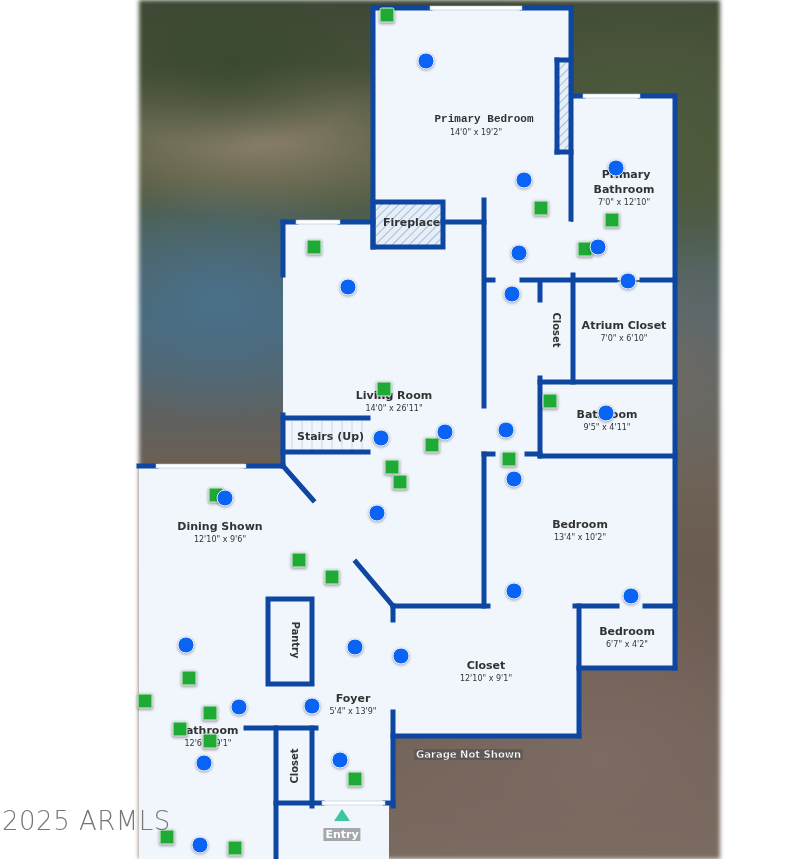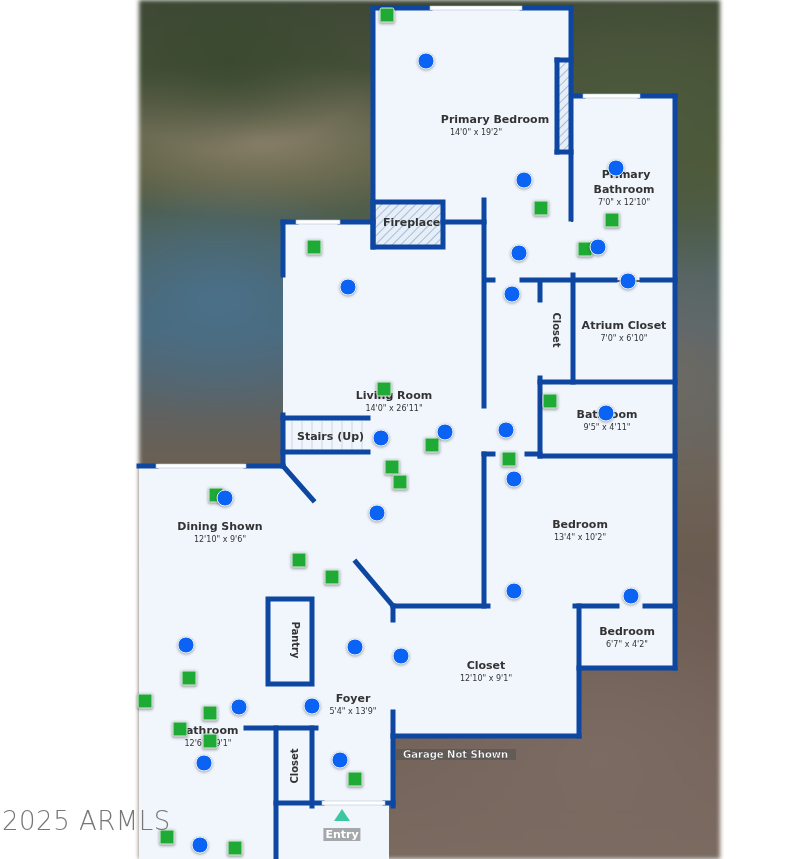--- a/index.html
+++ b/index.html
@@ -16,21 +16,21 @@
     filter: blur(2px);
   }
   #plan { position:absolute; left:0; top:0; width:800px; height:859px; }
   .room-name { position:absolute; font-weight:bold; font-size:11px; color:#333; text-align:center; white-space:nowrap; transform:translateX(-50%); }
   .room-dim { position:absolute; font-size:8px; color:#333; text-align:center; white-space:nowrap; transform:translateX(-50%); }
   .vlabel { position:absolute; font-weight:bold; font-size:10px; color:#333; transform:translate(-50%,-50%) rotate(90deg); white-space:nowrap; }
   .plain { position:absolute; font-weight:bold; font-size:11px; color:#333; white-space:nowrap; }
   .marker-dot { position:absolute; width:15px; height:15px; border-radius:50%; background:#0a63f2; border:1px solid #eaf2ff; box-shadow:0 1px 3px rgba(0,0,0,0.35); transform:translate(-50%,-50%); cursor:pointer; }
   .marker-sq { position:absolute; width:13px; height:13px; border-radius:2px; background:#1faa36; border:1px solid #d8f0dc; box-shadow:0 1px 3px rgba(0,0,0,0.35); transform:translate(-50%,-50%); cursor:pointer; }
   #copyright { position:absolute; left:2px; top:806px; font-size:26px; color:#777; font-family:"DejaVu Sans", sans-serif; font-weight:200; letter-spacing:0.5px; }
-  #garage { position:absolute; left:395px; top:749px; font-size:10px; font-weight:bold; color:#fff; background:rgba(80,80,80,0.55); padding:0 8px; -webkit-text-stroke:0.3px #333; }
+  #garage { position:absolute; left:414px; top:749px; font-size:10px; font-weight:bold; color:#fff; background:rgba(80,80,80,0.55); padding:0 2px; -webkit-text-stroke:0.3px #333; }
   #entry-label { position:absolute; left:342px; top:828px; transform:translateX(-50%); font-size:11px; font-weight:bold; color:#fff; background:rgba(90,90,90,0.5); padding:0 2px; }
   #entry-arrow { position:absolute; left:334px; top:809px; width:0; height:0; border-left:8px solid transparent; border-right:8px solid transparent; border-bottom:12px solid #3cc7a0; }
 </style>
 </head>
 <body>
 
 <div id="photo"></div>
 
 <svg id="plan" viewBox="0 0 800 859" width="800" height="859">
   <defs>
@@ -140,21 +140,21 @@
   <g fill="#ffffff" stroke="#b7c4d4" stroke-width="0.6">
     <rect x="430" y="6" width="92" height="4"></rect>
     <rect x="583" y="94" width="57" height="4"></rect>
     <rect x="296" y="220" width="44" height="4"></rect>
     <rect x="156" y="464" width="90" height="4"></rect>
     <rect x="322" y="801" width="63" height="4"></rect>
   </g>
 </svg>
 
 <div id="labels">
-    <span class="room-name" style="left: 495px; top: 113px;">Primary Bedroom</span>
+    <span class="room-name" style="left: 484px; top: 113px; font-family: Liberation Mono, monospace;">Primary Bedroom</span>
     <span class="room-dim" style="left: 476px; top: 128px;">14'0" x 19'2"</span>
     <span class="room-name" style="left: 626px; top: 168px;">Primary</span>
     <span class="room-name" style="left: 624px; top: 183px;">Bathroom</span>
     <span class="room-dim" style="left: 624px; top: 198px;">7'0" x 12'10"</span>
     <span class="room-name" style="left: 624px; top: 319px;">Atrium Closet</span>
     <span class="room-dim" style="left: 624px; top: 334px;">7'0" x 6'10"</span>
     <span class="room-name" style="left: 394px; top: 389px;">Living Room</span>
     <span class="room-dim" style="left: 394px; top: 404px;">14'0" x 26'11"</span>
     <span class="room-name" style="left: 607px; top: 408px;">Bathroom</span>
     <span class="room-dim" style="left: 607px; top: 423px;">9'5" x 4'11"</span>

